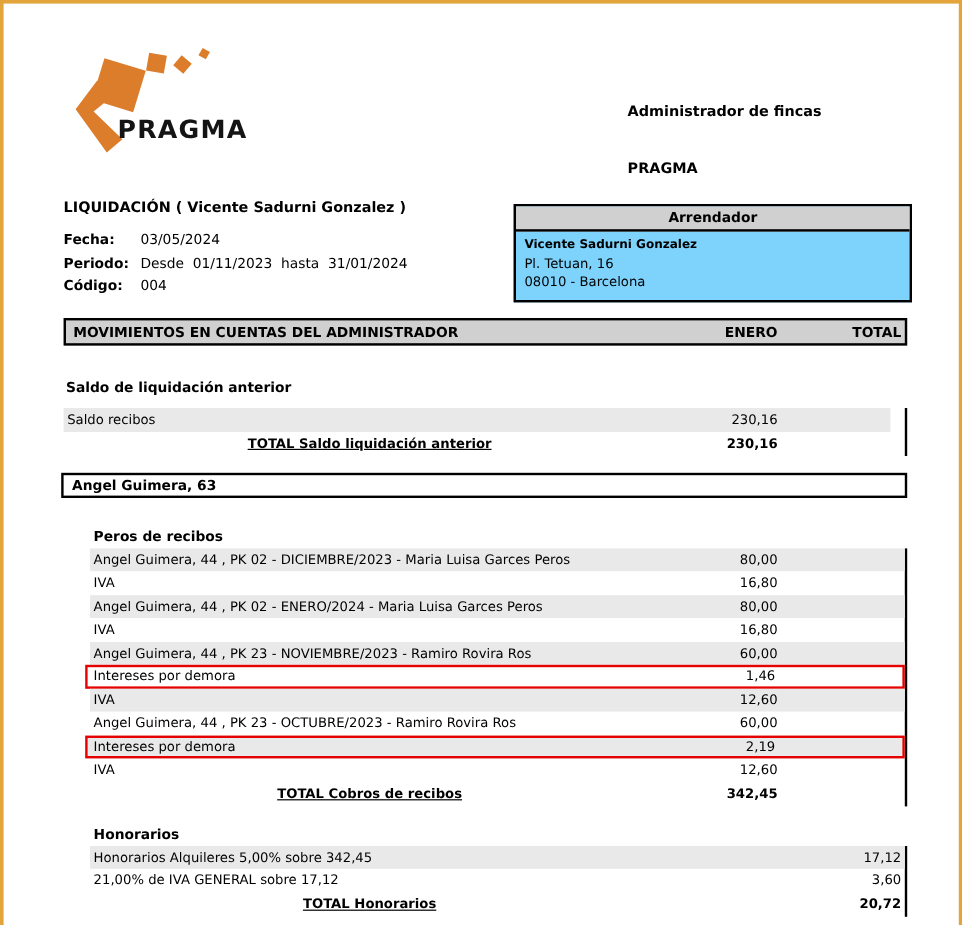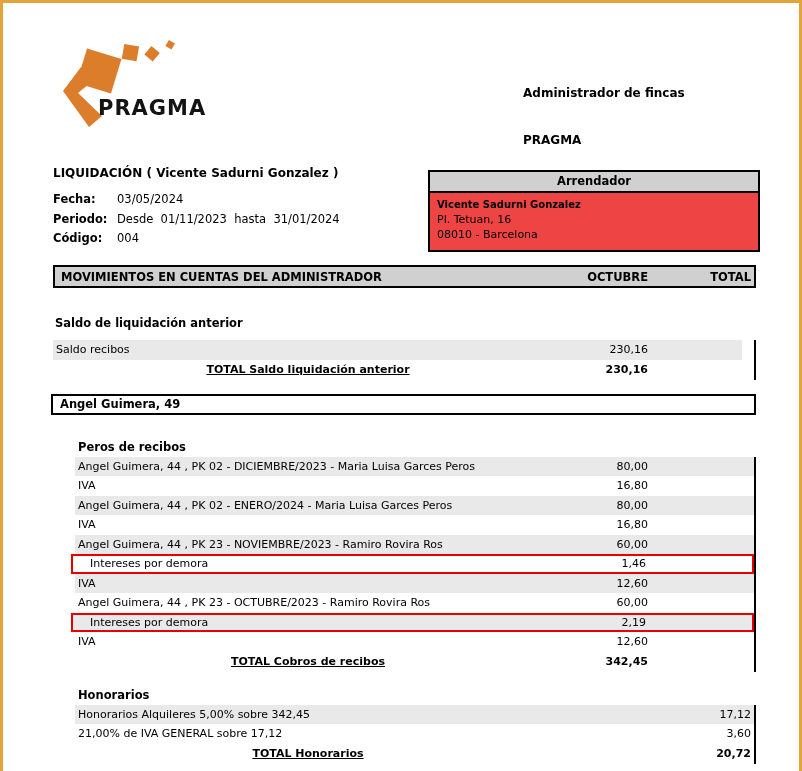--- a/index.html
+++ b/index.html
@@ -18,21 +18,21 @@
   
   .letterhead { position:absolute; left:520px; top:52px; font-size:12px; line-height:15.5px; white-space:pre; }
   .letterhead .lh-bold { font-weight:bold; }
   
   .liq { position:absolute; left:50px; top:163px; font-size:11.5px; }
   .liq-title { font-size:12px; font-weight:bold; margin-bottom:10px; }
   .liq-row { display:flex; line-height:19.5px; }
   .liq-label { font-weight:bold; width:64px; }
   .liq-value { white-space:pre; }
   
-  .arr { position:absolute; left:425px; top:167px; width:328px; border:2px solid #000; background:#ef4444; }
+  .arr { position:absolute; left:425px; top:167px; width:328px; border:2px solid #000; background:#7dd3fc; }
   .arr-header { background:#d0d0d0; border-bottom:2px solid #000; text-align:center; font-weight:bold; font-size:11.5px; height:19px; line-height:19px; }
   .arr-body { padding:4px 7px 8px 7px; }
   .arr-name { font-weight:bold; font-size:10px; line-height:16px; }
   .arr-line { font-size:11px; line-height:14.5px; }
   
   .stmt { position:absolute; left:50px; top:262px; width:703px; font-size:11px; }
   .bar { height:19px; border:2px solid #000; background:#d0d0d0; display:flex; align-items:center; font-weight:bold; font-size:11.5px; }
   .bar-title { flex:1; padding-left:6px; }
   .cell-cobros { width:85px; padding-right:5px; text-align:right; }
   .cell-pagos  { width:98px; padding-right:3px; text-align:right; }
@@ -49,21 +49,21 @@
     background-size:calc(100% - 12px) 100%;
   }
   .prop-box { margin:14px 0 0 -2px; width:705px; height:21px; border:2px solid #000; box-sizing:border-box;
               font-weight:bold; font-size:11.5px; line-height:17px; padding-left:7px; }
   .indent .sec-heading { margin:0 0 2px 25px; }
   .indent .rows .row { margin-left:22px; }
   .indent .rows .row:nth-child(odd) { background-color:#e9e9e9; }
   .sec-cobros { margin-top:25px; }
   .sec-honorarios { margin-top:16px; }
   .row.flagged { margin-left:18px !important; border:2px solid #E60000; height:19.5px; box-sizing:border-box; }
-  .row.flagged .cell-desc { padding-left:5px;margin-left:12px; }
+  .row.flagged .cell-desc { padding-left:5px; }
 </style>
 </head>
 <body>
 
 <div class="page">
 
   <div class="logo">
     <svg class="logo-mark" width="150" height="90" viewBox="0 0 150 90">
       <polygon points="22,28 4,52 30,88 43,77 19,54 35,41" fill="#DC7D2C"></polygon>
       <rect x="22" y="14" width="36" height="36" transform="rotate(17 40 32)" fill="#DC7D2C"></rect>
@@ -103,21 +103,21 @@
       <div class="arr-name">Vicente Sadurni Gonzalez</div>
       <div class="arr-line">Pl. Tetuan, 16</div>
       <div class="arr-line">08010 - Barcelona</div>
     </div>
   </div>
 
   <div class="stmt">
 
     <div class="bar">
       <span class="bar-title">MOVIMIENTOS EN CUENTAS DEL ADMINISTRADOR</span>
-      <span class="cell-cobros">OCTUBRE</span>
+      <span class="cell-cobros">ENERO</span>
       <span class="cell-pagos">TOTAL</span>
     </div>
 
     <div class="sec-saldo">
       <div class="sec-heading">Saldo de liquidación anterior</div>
       <div class="block">
         <div class="rows">
           <div class="row">
             <span class="cell-desc">Saldo recibos</span>
             <span class="cell-cobros">230,16</span>
@@ -126,21 +126,21 @@
         </div>
         <div class="row-total">
           <span class="cell-desc">TOTAL Saldo liquidación anterior</span>
           <span class="cell-cobros">230,16</span>
           <span class="cell-pagos"></span>
         </div>
       </div>
     </div>
 
     <div class="prop-box">
-      <span>Angel Guimera, 49</span>
+      <span>Angel Guimera, 63</span>
     </div>
 
     <div class="indent sec-cobros">
       <div class="sec-heading">Peros de recibos</div>
       <div class="block">
         <div class="rows">
           <div class="row">
             <span class="cell-desc">Angel Guimera, 44 , PK 02 - DICIEMBRE/2023 - Maria Luisa Garces Peros</span>
             <span class="cell-cobros">80,00</span>
             <span class="cell-pagos"></span>

